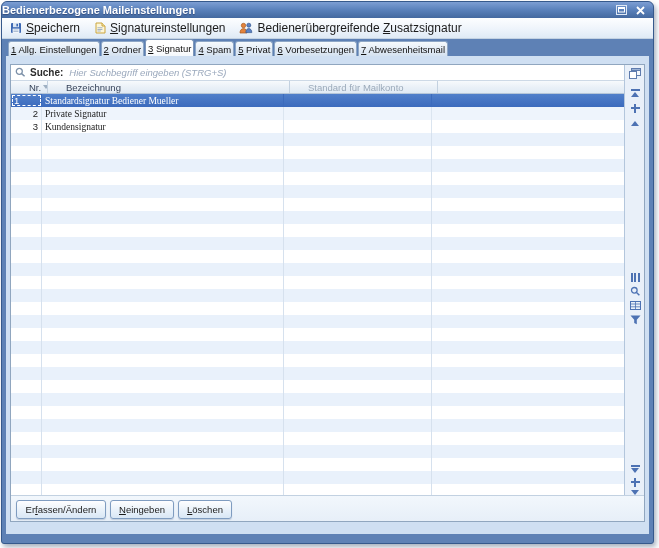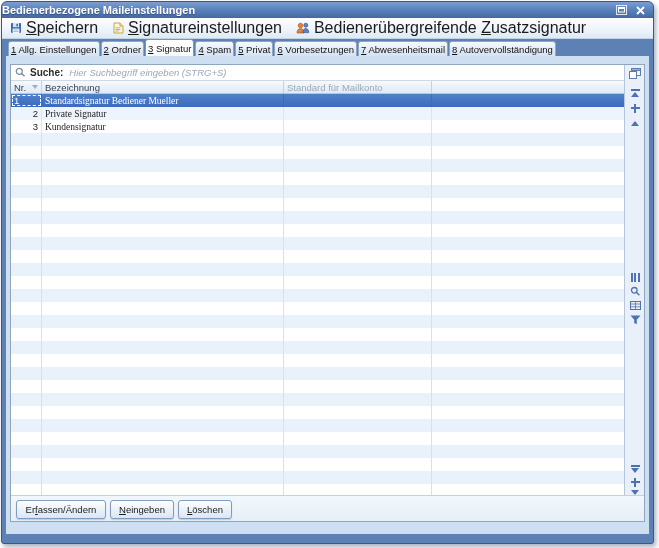--- a/index.html
+++ b/index.html
@@ -32,21 +32,21 @@
   .winbtns{position:absolute;right:6px;top:1px;display:flex;gap:6px;align-items:center;height:14px;}
   .wbtn{width:13px;height:12px;display:flex;align-items:center;justify-content:center;cursor:default;}
   
   .toolbar{
     position:absolute;left:0;top:16px;right:0;height:21px;
     background:linear-gradient(180deg,#fdfeff 0%,#eef4fb 55%,#dfeaf5 100%);
     display:flex;align-items:center;gap:14px;padding-left:8px;
     border-bottom:1px solid #c3d2e2;
     box-sizing:border-box;
   }
-  .titem{display:flex;align-items:center;gap:4px;font-size:16px;color:#1b1b1b;white-space:nowrap;}
+  .titem{display:flex;align-items:center;gap:4px;font-size:12px;color:#1b1b1b;white-space:nowrap;}
   .titem u{text-decoration:underline;}
   
   .tabband{
     position:absolute;left:0;top:37px;right:0;height:17px;
     display:flex;align-items:flex-end;padding-left:6px;gap:1px;
   }
   .tab{
     height:15px;display:flex;align-items:center;
     padding:0 2px;font-size:9.5px;color:#111;white-space:nowrap;
     background:linear-gradient(180deg,#f6fafd 0%,#e3ecf6 55%,#d5e2f0 100%);
@@ -83,21 +83,21 @@
   .search-label{font-size:10px;font-weight:bold;color:#2b2b2b;margin-right:6px;white-space:nowrap;}
   .search-placeholder{font-size:9.5px;font-style:italic;color:#9aa8bc;white-space:nowrap;}
   
   .grid{position:absolute;left:0;top:16px;width:613px;height:414px;overflow:hidden;}
   .ghead{
     position:absolute;left:0;top:0;right:0;height:13px;
     background:linear-gradient(180deg,#f7fafc 0%,#e9f0f7 55%,#e0eaf4 100%);
     border-bottom:1px solid #b6c6d8;
     display:flex;font-size:9.5px;color:#37445a;box-sizing:border-box;
   }
-  .hcell{display:flex;align-items:center;padding:0 3px;border-right:1px solid #c3d1e0;box-sizing:border-box;white-space:nowrap;overflow:hidden;}
+  .hcell{display:flex;align-items:center;padding:0 18px;border-right:1px solid #c3d1e0;box-sizing:border-box;white-space:nowrap;overflow:hidden;}
   .hcell.c0{width:31px;justify-content:space-between;}
   .hcell.c1{width:242px;}
   .hcell.c2{width:148px;color:#9baaba;}
   .hcell.c3{flex:1;border-right:none;}
   .sort-tri{width:0;height:0;border-left:3.5px solid transparent;border-right:3.5px solid transparent;border-top:4px solid #9fb0c2;margin-left:2px;}
   .grow{position:absolute;left:0;right:0;height:13px;display:flex;font-size:9.5px;color:#1c1c1c;}
   .gcell{display:flex;align-items:center;padding:0 3px;box-sizing:border-box;white-space:nowrap;overflow:hidden;border-right:1px solid #dbe5f0;}
   .gcell.c0{width:31px;justify-content:flex-end;}
   .gcell.c1{width:242px;font-family:Liberation Serif, serif;}
   .gcell.c2{width:148px;}
@@ -228,23 +228,20 @@
       </div>
     <div class="tab">
         <span><u>5</u><span> Privat</span></span>
       </div>
     <div class="tab">
         <span><u>6</u><span> Vorbesetzungen</span></span>
       </div>
     <div class="tab">
         <span><u>7</u><span> Abwesenheitsmail</span></span>
       </div>
-    <div class="tab">
-        <span><u>8</u><span> Autovervollständigung</span></span>
-      </div>
   </div>
 
   <div class="content">
     <div class="panel">
 
       <div class="searchrow">
         <span class="mag">
           <svg width="11" height="11" viewBox="0 0 11 11">
               <circle cx="4.3" cy="4.3" r="3" fill="none" stroke="#7c90a8" stroke-width="1.3"></circle>
               <path d="M6.6 6.6 L9.6 9.2" stroke="#7c90a8" stroke-width="1.5"></path>

